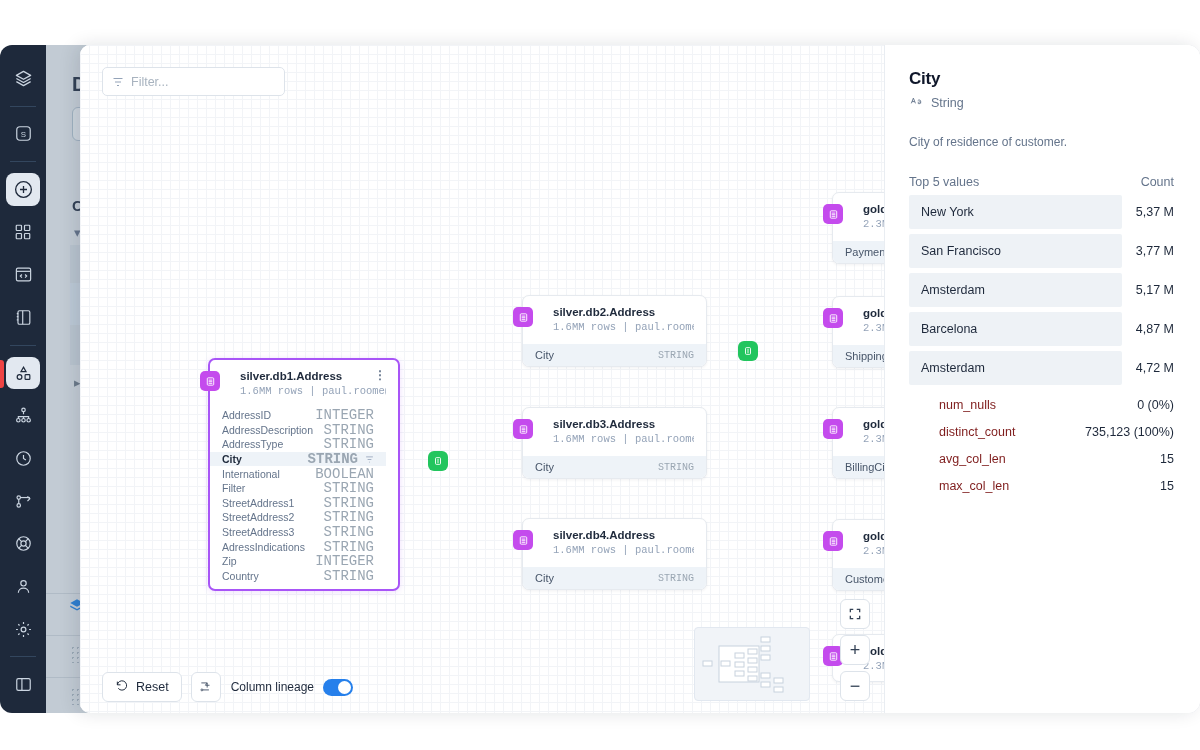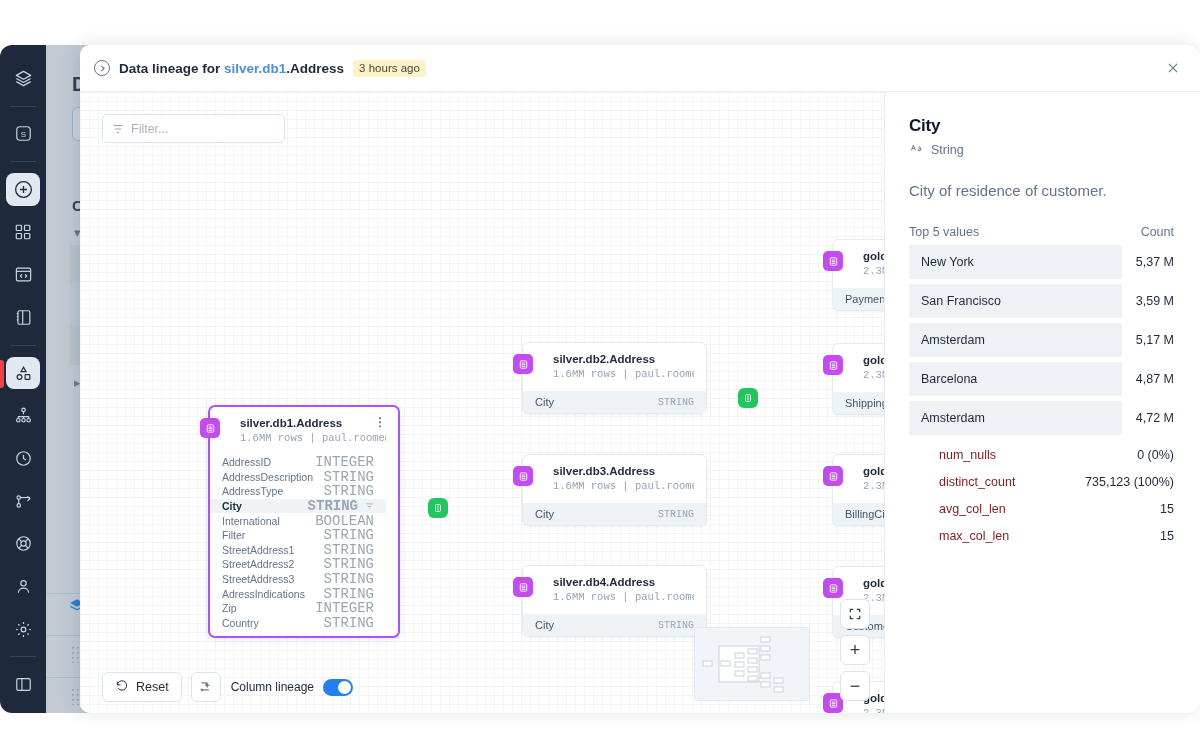--- a/index.html
+++ b/index.html
@@ -317,21 +317,21 @@
   }
   #detail h1 {
     font-size: 17px; font-weight: bold; color: #0f172a;
     letter-spacing: -.2px;
   }
   #detail .type-row {
     display: flex; align-items: center; gap: 8px;
     margin-top: 5px; color: #64748b; font-size: 12.5px;
   }
   #detail .desc {
-    margin-top: 24px; font-size: 15px; color: #64748b;
+    margin-top: 24px; font-size: 12px; color: #64748b;
   }
   #detail .tbl-head {
     display: flex; justify-content: space-between;
     margin-top: 26px; margin-bottom: 6px;
     font-size: 12.5px; color: #64748b;
   }
   .vrow {
     display: flex; align-items: center; justify-content: space-between;
     height: 34px; margin-bottom: 5px;
     font-size: 12.5px; color: #1e293b;
@@ -477,37 +477,20 @@
       <svg width="18" height="18" viewBox="0 0 24 24" fill="#2f7fd0">
           <path d="M12 3L3 8l9 5 9-5-9-5zm-9 8.2v2L12 18l9-4.8v-2L12 16l-9-4.8z"></path>
         </svg>
     </div>
     <div class="bg-dots" style="top:600px;"></div>
     <div class="bg-dots" style="top:642px;"></div>
   </div>
 
   <div id="modal">
 
-    <div id="modal-head">
-      <div class="circle-chev">
-        <svg width="9" height="9" viewBox="0 0 24 24" fill="none" stroke="currentColor" stroke-width="3">
-            <path d="M9 5l7 7-7 7"></path>
-          </svg>
-      </div>
-      <div id="modal-title">
-        <span>Data lineage for </span><span class="accent">silver.db1</span><span>.Address</span>
-      </div>
-      <div id="time-badge">3 hours ago</div>
-      <div class="head-spacer"></div>
-      <div id="close-btn">
-        <svg width="14" height="14" viewBox="0 0 24 24" fill="none" stroke="currentColor" stroke-width="1.9">
-            <path d="M5 5l14 14M19 5L5 19"></path>
-          </svg>
-      </div>
-    </div>
 
     <div id="modal-body">
 
       <div id="canvas">
 
         <div id="filter-box">
           <span class="fi">
             <svg width="12" height="12" viewBox="0 0 24 24" fill="none" stroke="currentColor" stroke-width="2">
                 <path d="M3 5h18M6 12h12M10 19h4"></path>
               </svg>
@@ -841,21 +824,21 @@
           <span>Top 5 values</span>
           <span>Count</span>
         </div>
         <div id="values-host">
             <div class="vrow">
               <div class="vname">New York</div>
               <div class="vcount">5,37 M</div>
             </div>
             <div class="vrow">
               <div class="vname">San Francisco</div>
-              <div class="vcount">3,59 M</div>
+              <div class="vcount">3,77 M</div>
             </div>
             <div class="vrow">
               <div class="vname">Amsterdam</div>
               <div class="vcount">5,17 M</div>
             </div>
             <div class="vrow">
               <div class="vname">Barcelona</div>
               <div class="vcount">4,87 M</div>
             </div>
             <div class="vrow">

